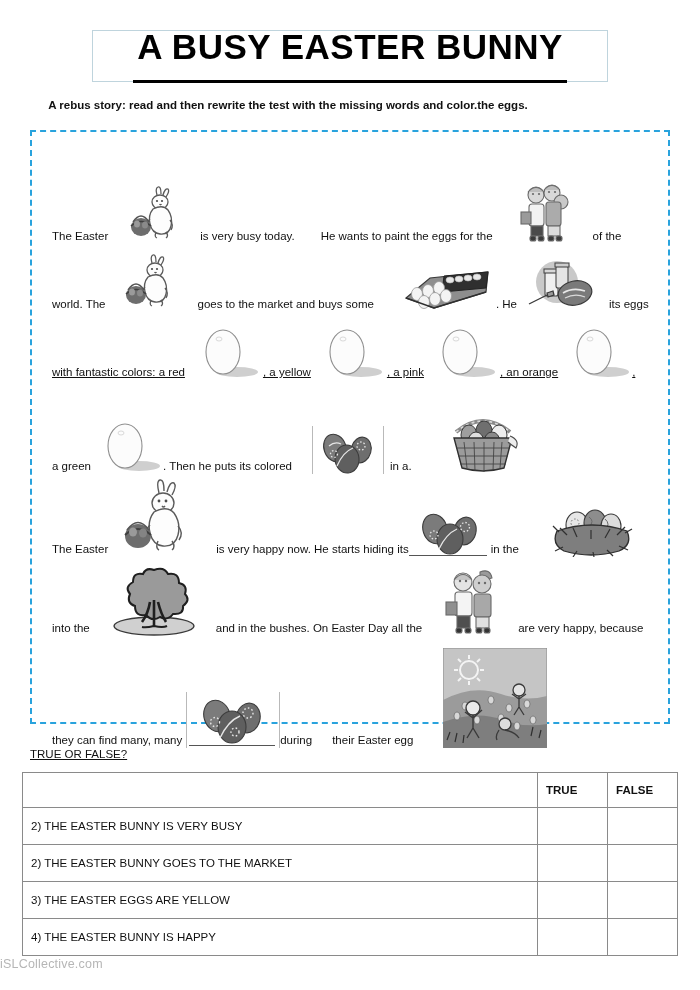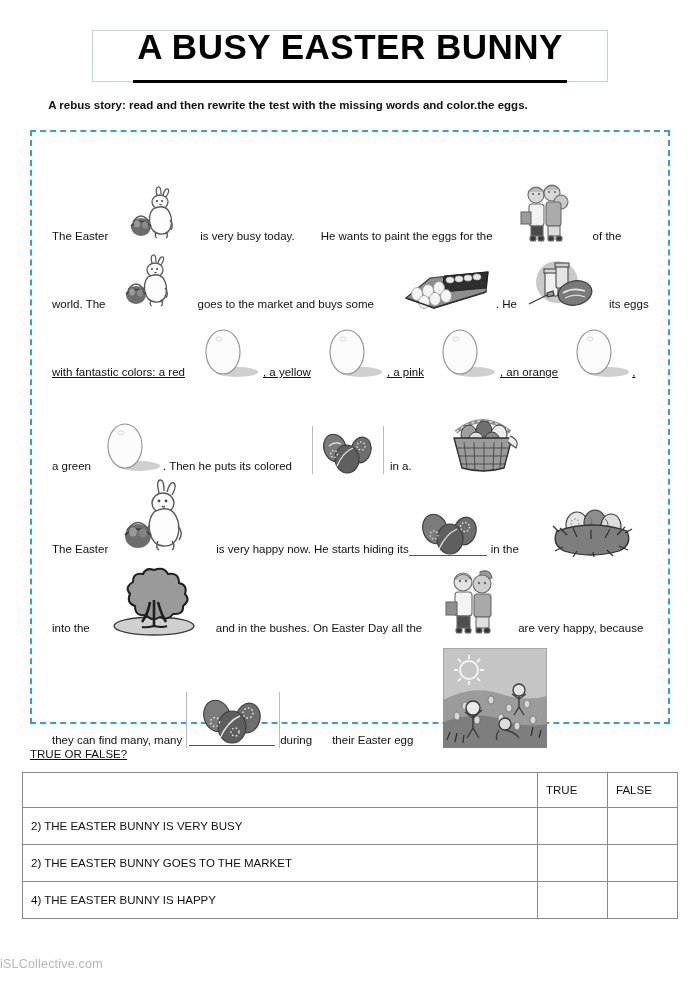--- a/index.html
+++ b/index.html
@@ -121,20 +121,21 @@
     font-size: 11.5px;
     font-weight: normal;
     text-align: left;
     padding: 2px 8px;
     color: #111;
     background: #fff;
   }
   .tf-table .col-tf {
     width: 53px;
     text-align: left;
+    font-weight: bold;
   }
   .tf-table thead th { height: 30px; }
 
   .footer {
     position: absolute;
     left: 0;
     top: 957px;
     width: 678px;
     text-align: left;
     font-size: 12.5px;
@@ -580,20 +581,25 @@
       <td>2) THE   EASTER    BUNNY   IS   VERY   BUSY</td>
       <td class="col-tf"></td>
       <td class="col-tf"></td>
     </tr>
     <tr>
       <td>2)  THE   EASTER   BUNNY   GOES TO   THE   MARKET</td>
       <td class="col-tf"></td>
       <td class="col-tf"></td>
     </tr>
     <tr>
+      <td>3) THE  EASTER   EGGS  ARE    YELLOW</td>
+      <td class="col-tf"></td>
+      <td class="col-tf"></td>
+    </tr>
+    <tr>
       <td>4) THE   EASTER  BUNNY  IS   HAPPY</td>
       <td class="col-tf"></td>
       <td class="col-tf"></td>
     </tr>
   </tbody>
 </table>
 
 <div class="footer">iSLCollective.com</div>
 
 </body></html>

